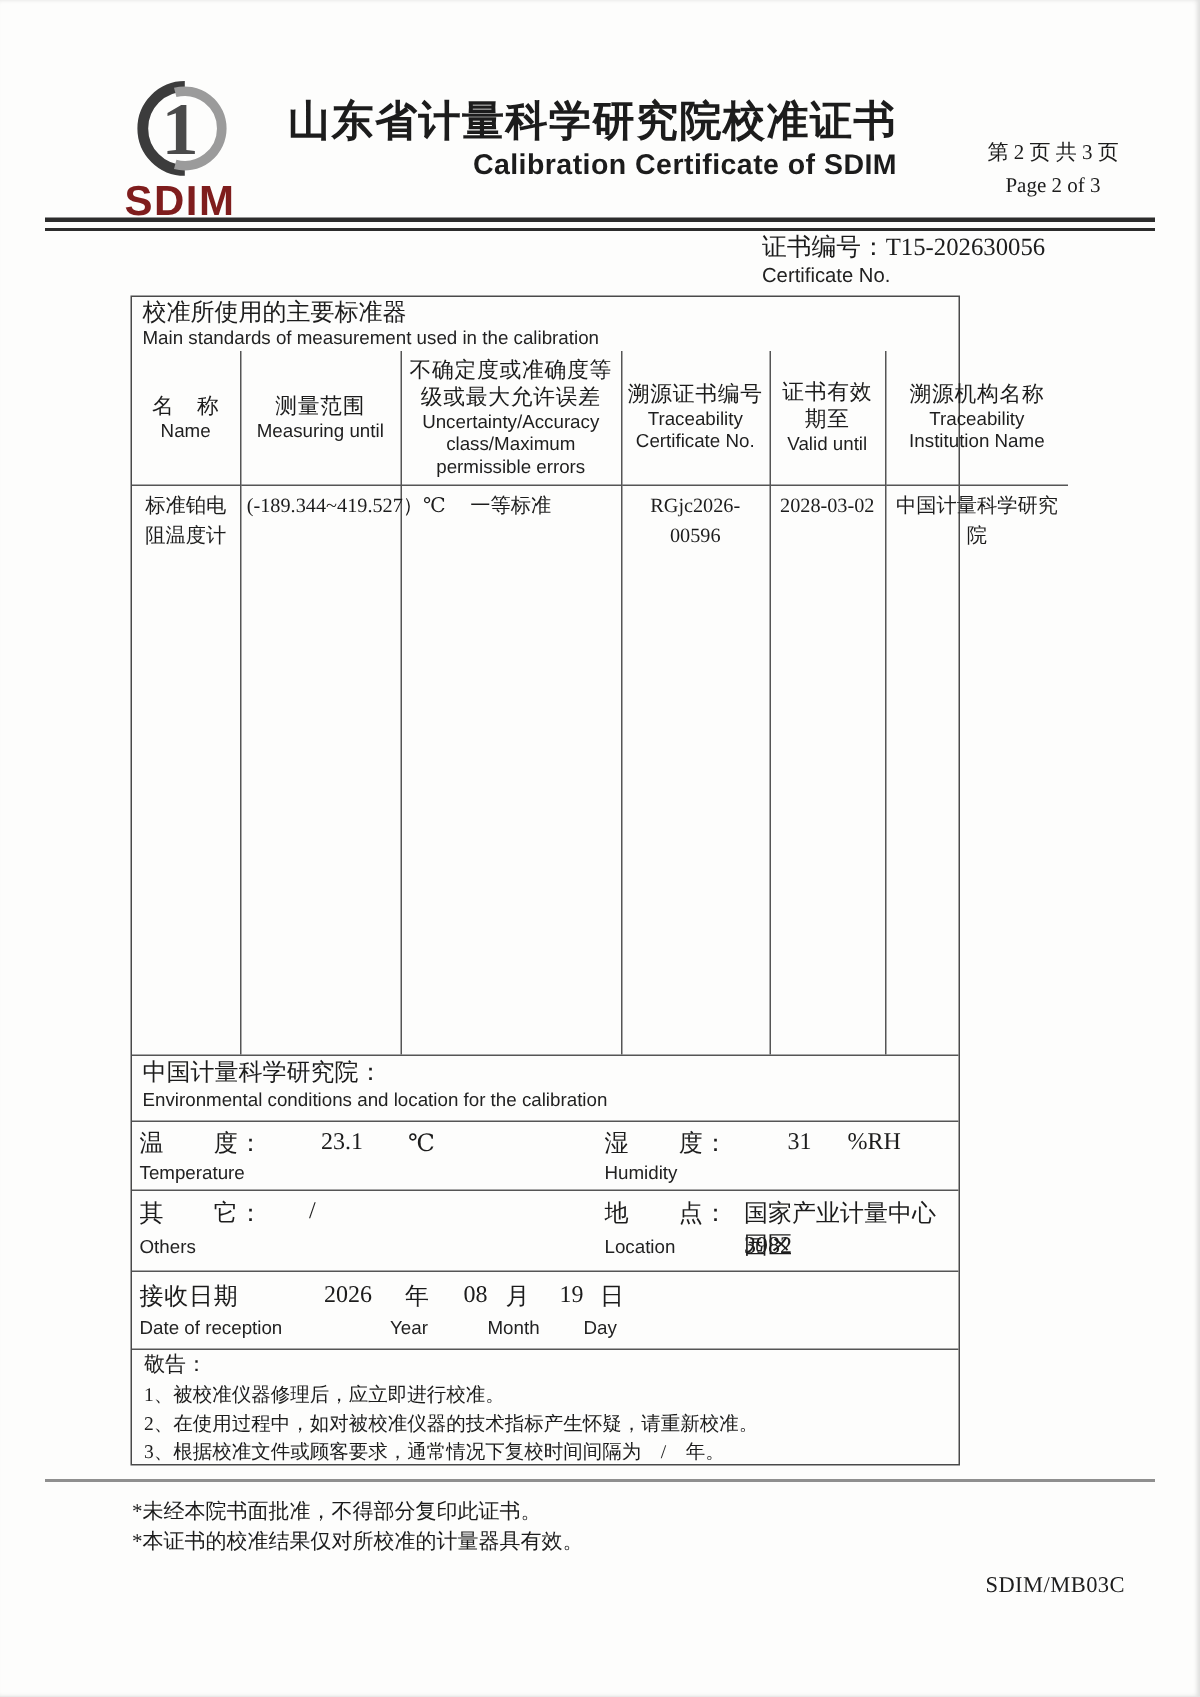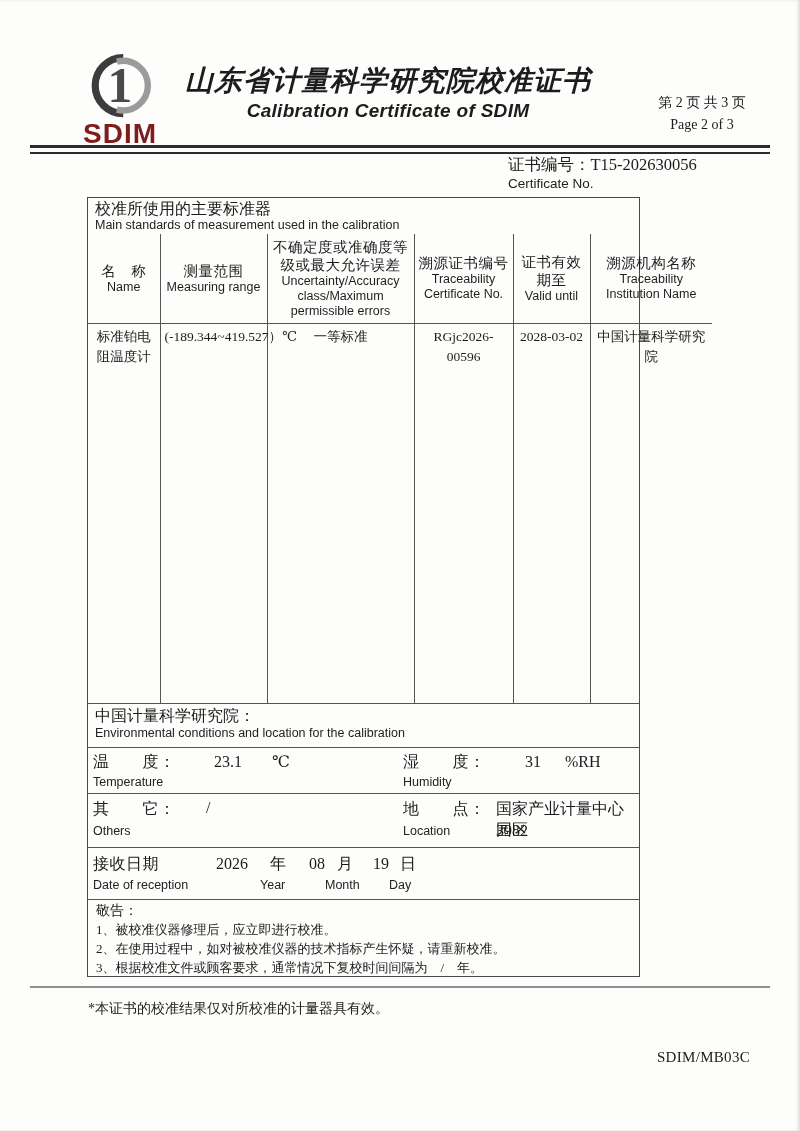--- a/index.html
+++ b/index.html
@@ -9,21 +9,21 @@
     font-family:"Liberation Serif","DejaVu Serif",serif;
     overflow:hidden;
     box-shadow:inset -2px 0 3px rgba(0,0,0,0.12);
   }
 
   
   .logo { position:absolute; left:68px; top:52px; width:104px; text-align:center; }
   .logo svg { display:block; margin:0 auto; }
   .logo-text { font-family:"Liberation Sans",sans-serif; font-weight:bold; font-size:28px;
                letter-spacing:1px; color:#7f1d1d; margin-top:-16px; line-height:1; }
-  .title-block { position:absolute; left:178px; top:62px; width:420px; text-align:center;font-style:italic; }
+  .title-block { position:absolute; left:178px; top:62px; width:420px; text-align:right; }
   .title-zh { font-size:28px; font-weight:bold; letter-spacing:1px; white-space:nowrap; }
   .title-en { font-family:"Liberation Sans",sans-serif; font-size:19px; font-weight:bold;
               margin-top:0; letter-spacing:0.3px; }
   .page-info { position:absolute; left:632px; top:92px; width:140px; text-align:center;
                font-size:14px; line-height:22px; }
   .double-rule { position:absolute; left:30px; top:145px; width:740px; height:4px;
                  border-top:3px solid #2c2c2c; border-bottom:2px solid #2c2c2c; }
   .cert-block { position:absolute; left:508px; top:154px; }
   .cert-line1 { font-size:16.5px; white-space:nowrap; }
   .cert-line2 { font-family:"Liberation Sans",sans-serif; font-size:13.5px; margin-top:0px; color:#222; }
@@ -121,21 +121,21 @@
           <col style="width:122px">
       </colgroup>
       <tbody>
           <tr>
         <td class="th-cell">
           <div class="th-zh">名　称</div>
           <div class="th-en">Name</div>
         </td>
         <td class="th-cell">
           <div class="th-zh">测量范围</div>
-          <div class="th-en">Measuring range</div>
+          <div class="th-en">Measuring until</div>
         </td>
         <td class="th-cell">
           <div class="th-zh">不确定度或准确度等级或最大允许误差</div>
           <div class="th-en">Uncertainty/Accuracy class/Maximum permissible errors</div>
         </td>
         <td class="th-cell">
           <div class="th-zh">溯源证书编号</div>
           <div class="th-en">Traceability Certificate No.</div>
         </td>
         <td class="th-cell">
@@ -205,18 +205,19 @@
       <div class="notice-item">1、被校准仪器修理后，应立即进行校准。</div>
       <div class="notice-item">2、在使用过程中，如对被校准仪器的技术指标产生怀疑，请重新校准。</div>
       <div class="notice-item">3、根据校准文件或顾客要求，通常情况下复校时间间隔为　/　年。</div>
     </div>
 
   </div>
 
   <div class="bottom-rule"></div>
 
   <div class="footnotes">
+    <div>*未经本院书面批准，不得部分复印此证书。</div>
     <div>*本证书的校准结果仅对所校准的计量器具有效。</div>
   </div>
 
   <div class="doc-code">SDIM/MB03C</div>
 
 </div>
 
 </body></html>

